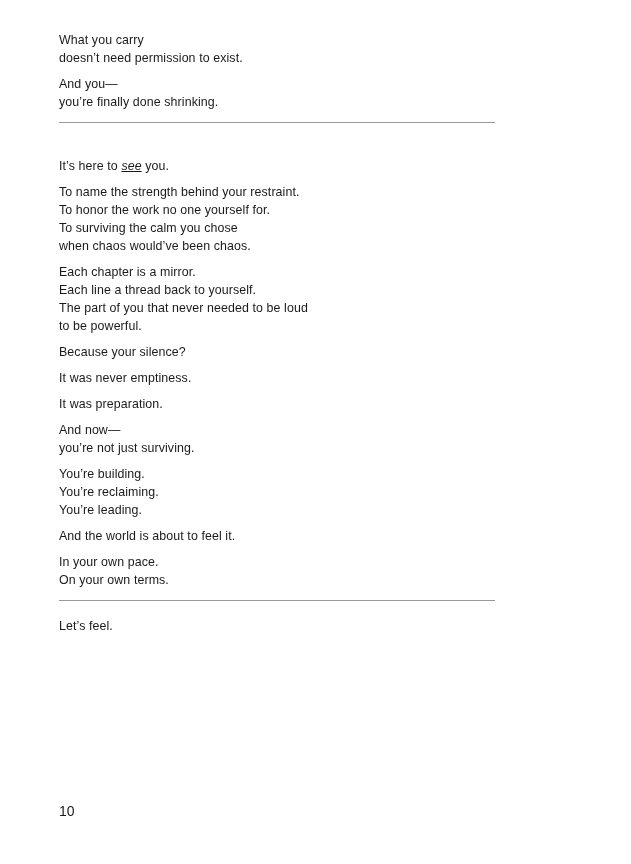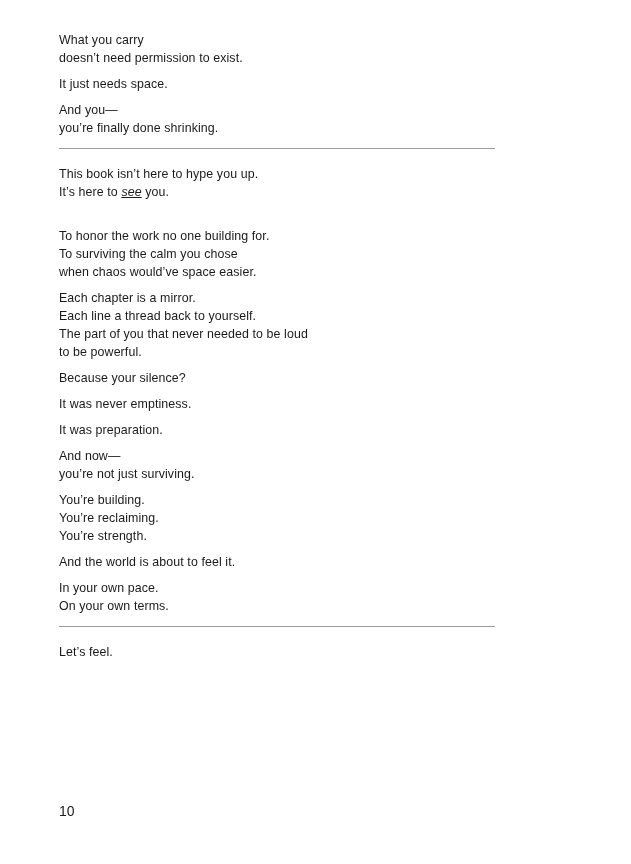--- a/index.html
+++ b/index.html
@@ -52,30 +52,29 @@
     line-height:18px;
     color:var(--text-color);
   }
 </style>
 </head>
 <body>
 
 <div class="page">
   <div class="content">
       <p class="para"><span>What you carry</span><br><span>doesn’t need permission to exist.</span></p>
-      <p class="para"><span>It just needs space.</span></p>
       <p class="para"><span>And you—</span><br><span>you’re finally done shrinking.</span></p>
       <hr class="rule">
-      <p class="para"><span>This book isn’t here to hype you up.</span><br><span>It’s here to </span><span class="em">see</span><span> you.</span></p>
-      <p class="para"><br><span>To honor the work no one building for.</span><br><span>To surviving the calm you chose</span><br><span>when chaos would’ve space easier.</span></p>
+      <p class="para"><br><span>It’s here to </span><span class="em">see</span><span> you.</span></p>
+      <p class="para"><span>To name the strength behind your restraint.</span><br><span>To honor the work no one yourself for.</span><br><span>To surviving the calm you chose</span><br><span>when chaos would’ve been chaos.</span></p>
       <p class="para"><span>Each chapter is a mirror.</span><br><span>Each line a thread back to yourself.</span><br><span>The part of you that never needed to be loud</span><br><span>to be powerful.</span></p>
       <p class="para"><span>Because your silence?</span></p>
       <p class="para"><span>It was never emptiness.</span></p>
       <p class="para"><span>It was preparation.</span></p>
       <p class="para"><span>And now—</span><br><span>you’re not just surviving.</span></p>
-      <p class="para"><span>You’re building.</span><br><span>You’re reclaiming.</span><br><span>You’re strength.</span></p>
+      <p class="para"><span>You’re building.</span><br><span>You’re reclaiming.</span><br><span>You’re leading.</span></p>
       <p class="para"><span>And the world is about to feel it.</span></p>
       <p class="para"><span>In your own pace.</span><br><span>On your own terms.</span></p>
       <hr class="rule">
       <p class="para"><span>Let’s feel.</span></p>
     </div>
   <div class="footer">10</div>
 </div>
 
 </body></html>

